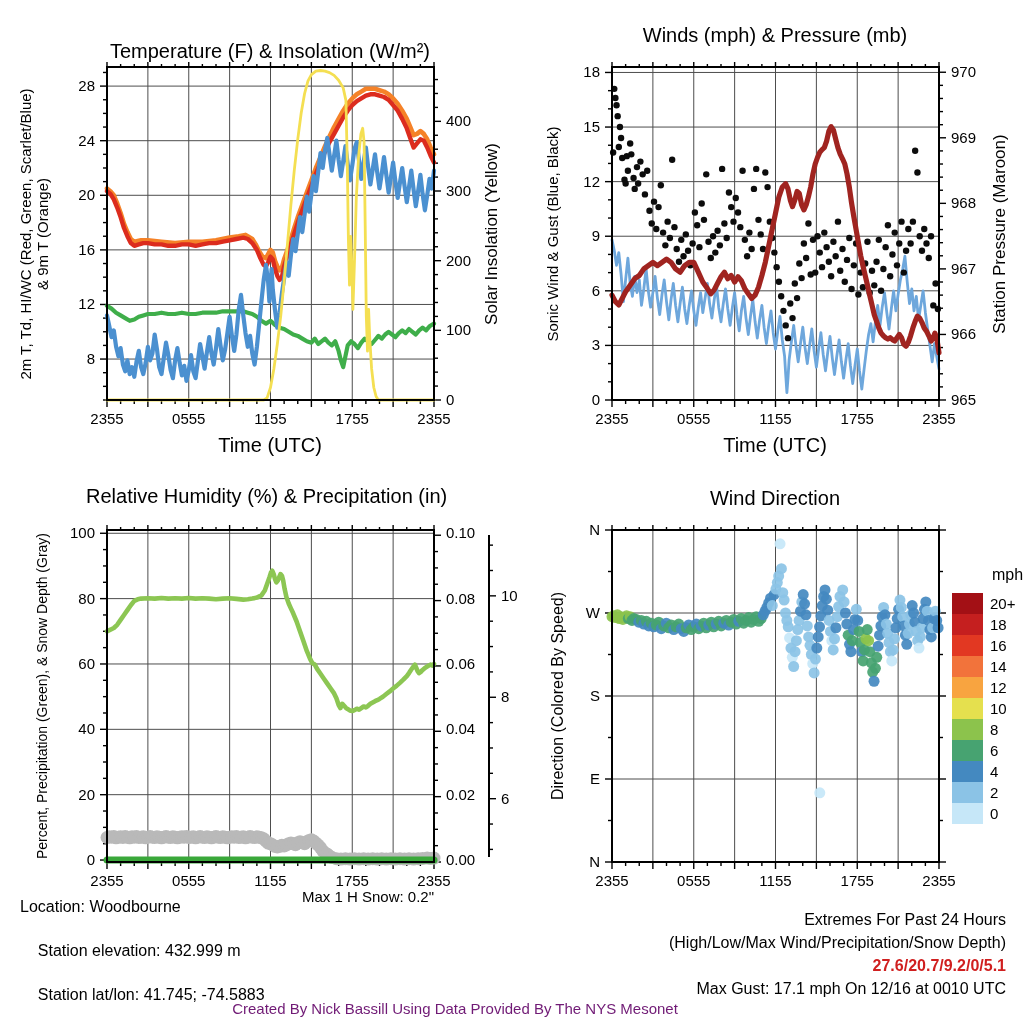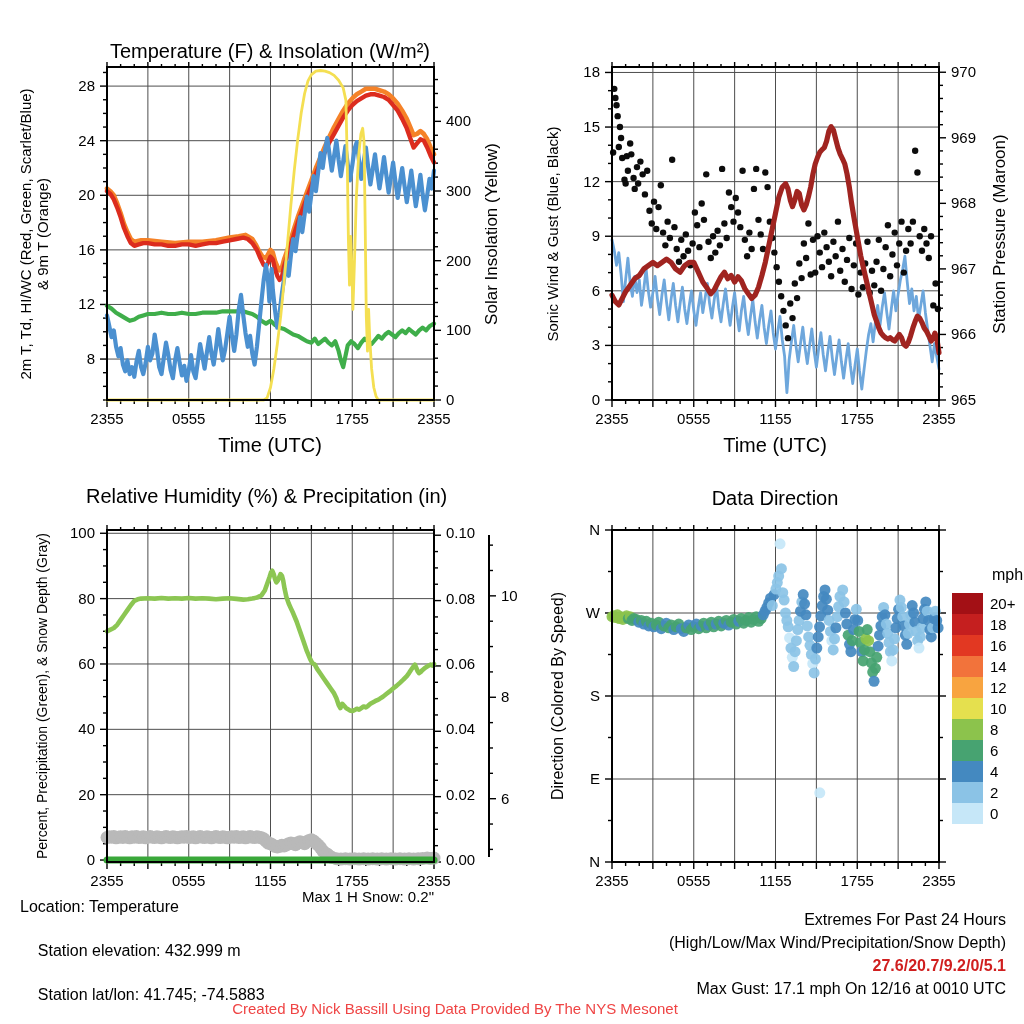--- a/index.html
+++ b/index.html
@@ -6,21 +6,21 @@
   #fig{position:relative;width:1024px;height:1024px;background:#fff;
        font-family:"Liberation Sans", sans-serif;color:#000;overflow:hidden;}
   #cnv{position:absolute;left:0;top:0;}
   .title{position:absolute;font-size:20px;text-align:center;white-space:nowrap;}
   .xlab{position:absolute;font-size:20px;text-align:center;white-space:nowrap;}
   .ylab{position:absolute;font-size:15px;text-align:center;white-space:pre;line-height:1.15;
         transform:translate(-50%,-50%) rotate(-90deg);transform-origin:center;}
   .foot{position:absolute;font-size:16px;line-height:22px;white-space:pre;}
   .footR{position:absolute;font-size:16px;line-height:23px;text-align:right;white-space:nowrap;margin-left:39px;}
   .red{color:#d01f1f;font-weight:bold;}
-  .credit{position:absolute;font-size:15px;color:#ef4444;text-align:center;}
+  .credit{position:absolute;font-size:15px;color:#701a75;text-align:center;}
   .maxsnow{position:absolute;font-size:15px;white-space:nowrap;}
 </style>
 </head>
 <body>
 
 <div id="fig">
   <svg id="cnv" width="1024" height="1024">
       <g>
         <g stroke="#4d4d4d" stroke-width="1">
           <line x1="107" y1="67" x2="107" y2="400"></line>
@@ -1060,37 +1060,38 @@
         <rect x="952" y="761" width="31" height="21" fill="#4489c0"></rect>
         <text x="990" y="777" font-size="15px">4</text>
         <rect x="952" y="782" width="31" height="21" fill="#8bc3e6"></rect>
         <text x="990" y="798" font-size="15px">2</text>
         <rect x="952" y="803" width="31" height="21" fill="#c6e7f8"></rect>
         <text x="990" y="819" font-size="15px">0</text>
       </g>
     </svg>
 
   <div class="title" style="left:90px;top:40px;width:360px;">Temperature (F) &amp; Insolation (W/m²)</div>
+  <div class="title" style="left:595px;top:24px;width:360px;">Winds (mph) &amp; Pressure (mb)</div>
   <div class="title" style="left:86px;top:485px;width:360px;">Relative Humidity (%) &amp; Precipitation (in)</div>
-  <div class="title" style="left:595px;top:487px;width:360px;">Data Direction</div>
+  <div class="title" style="left:595px;top:487px;width:360px;">Wind Direction</div>
 
   <div class="xlab" style="left:170px;top:434px;width:200px;">Time (UTC)</div>
   <div class="xlab" style="left:675px;top:434px;width:200px;">Time (UTC)</div>
 
   <div class="ylab" style="left:34px;top:234px;">2m T, Td, HI/WC (Red, Green, Scarlet/Blue)
 &amp; 9m T (Orange)</div>
   <div class="ylab" style="left:492px;top:234px;font-size:17px;">Solar Insolation (Yellow)</div>
   <div class="ylab" style="left:553px;top:234px;">Sonic Wind &amp; Gust (Blue, Black)</div>
   <div class="ylab" style="left:1000px;top:234px;font-size:17px;">Station Pressure (Maroon)</div>
   <div class="ylab" style="left:42px;top:696px;font-size:14px;">Percent, Precipitation (Green), &amp; Snow Depth (Gray)</div>
   <div class="ylab" style="left:558px;top:696px;font-size:16px;">Direction (Colored By Speed)</div>
 
   <div class="maxsnow" style="right:590px;top:888px;">Max 1 H Snow: 0.2"</div>
 
-  <div class="foot" style="left:20px;top:896px;"><span>Location: Temperature</span><br>
+  <div class="foot" style="left:20px;top:896px;"><span>Location: Woodbourne</span><br>
     <span>Station elevation: 432.999 m</span><br>
     <span>Station lat/lon: 41.745; -74.5883</span><br>
     <br>
     </div>
 
   <div class="footR" style="right:18px;top:908px;"><span>Extremes For Past 24 Hours</span><br>
     <span>(High/Low/Max Wind/Precipitation/Snow Depth)</span><br>
     <span class="red">27.6/20.7/9.2/0/5.1</span><br>
     <span>Max Gust: 17.1 mph On 12/16 at 0010 UTC</span></div>
 

